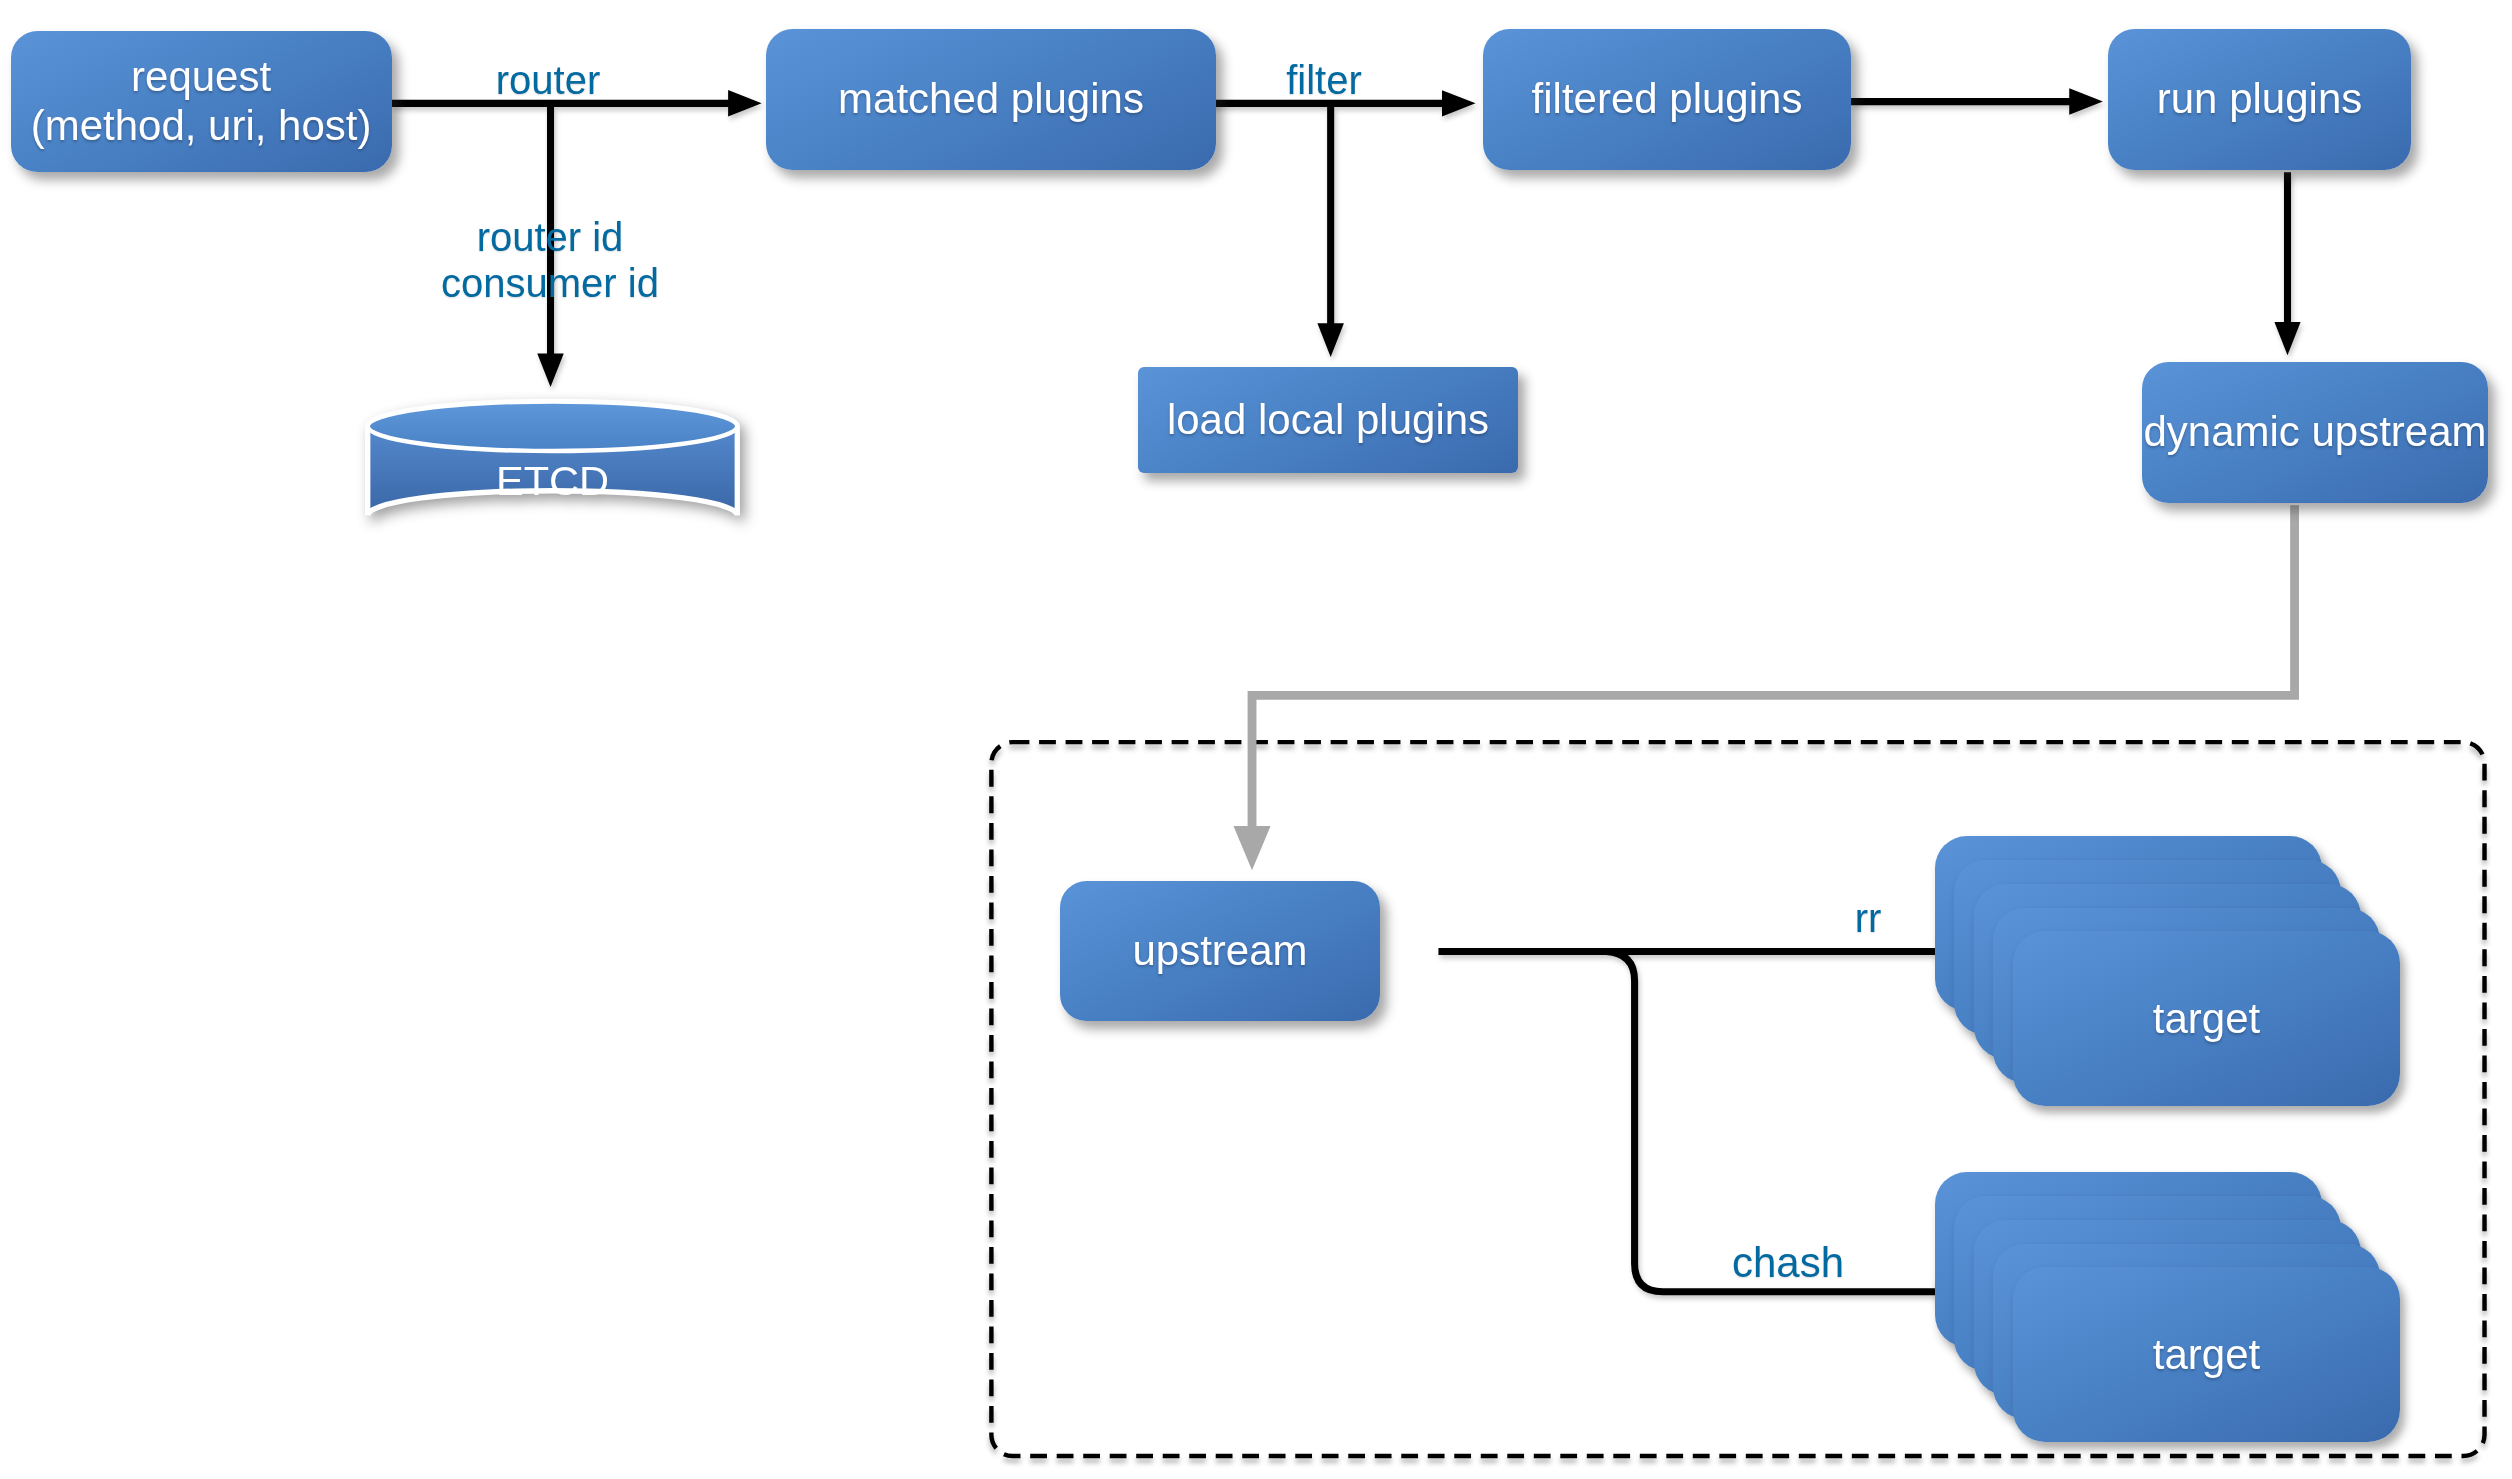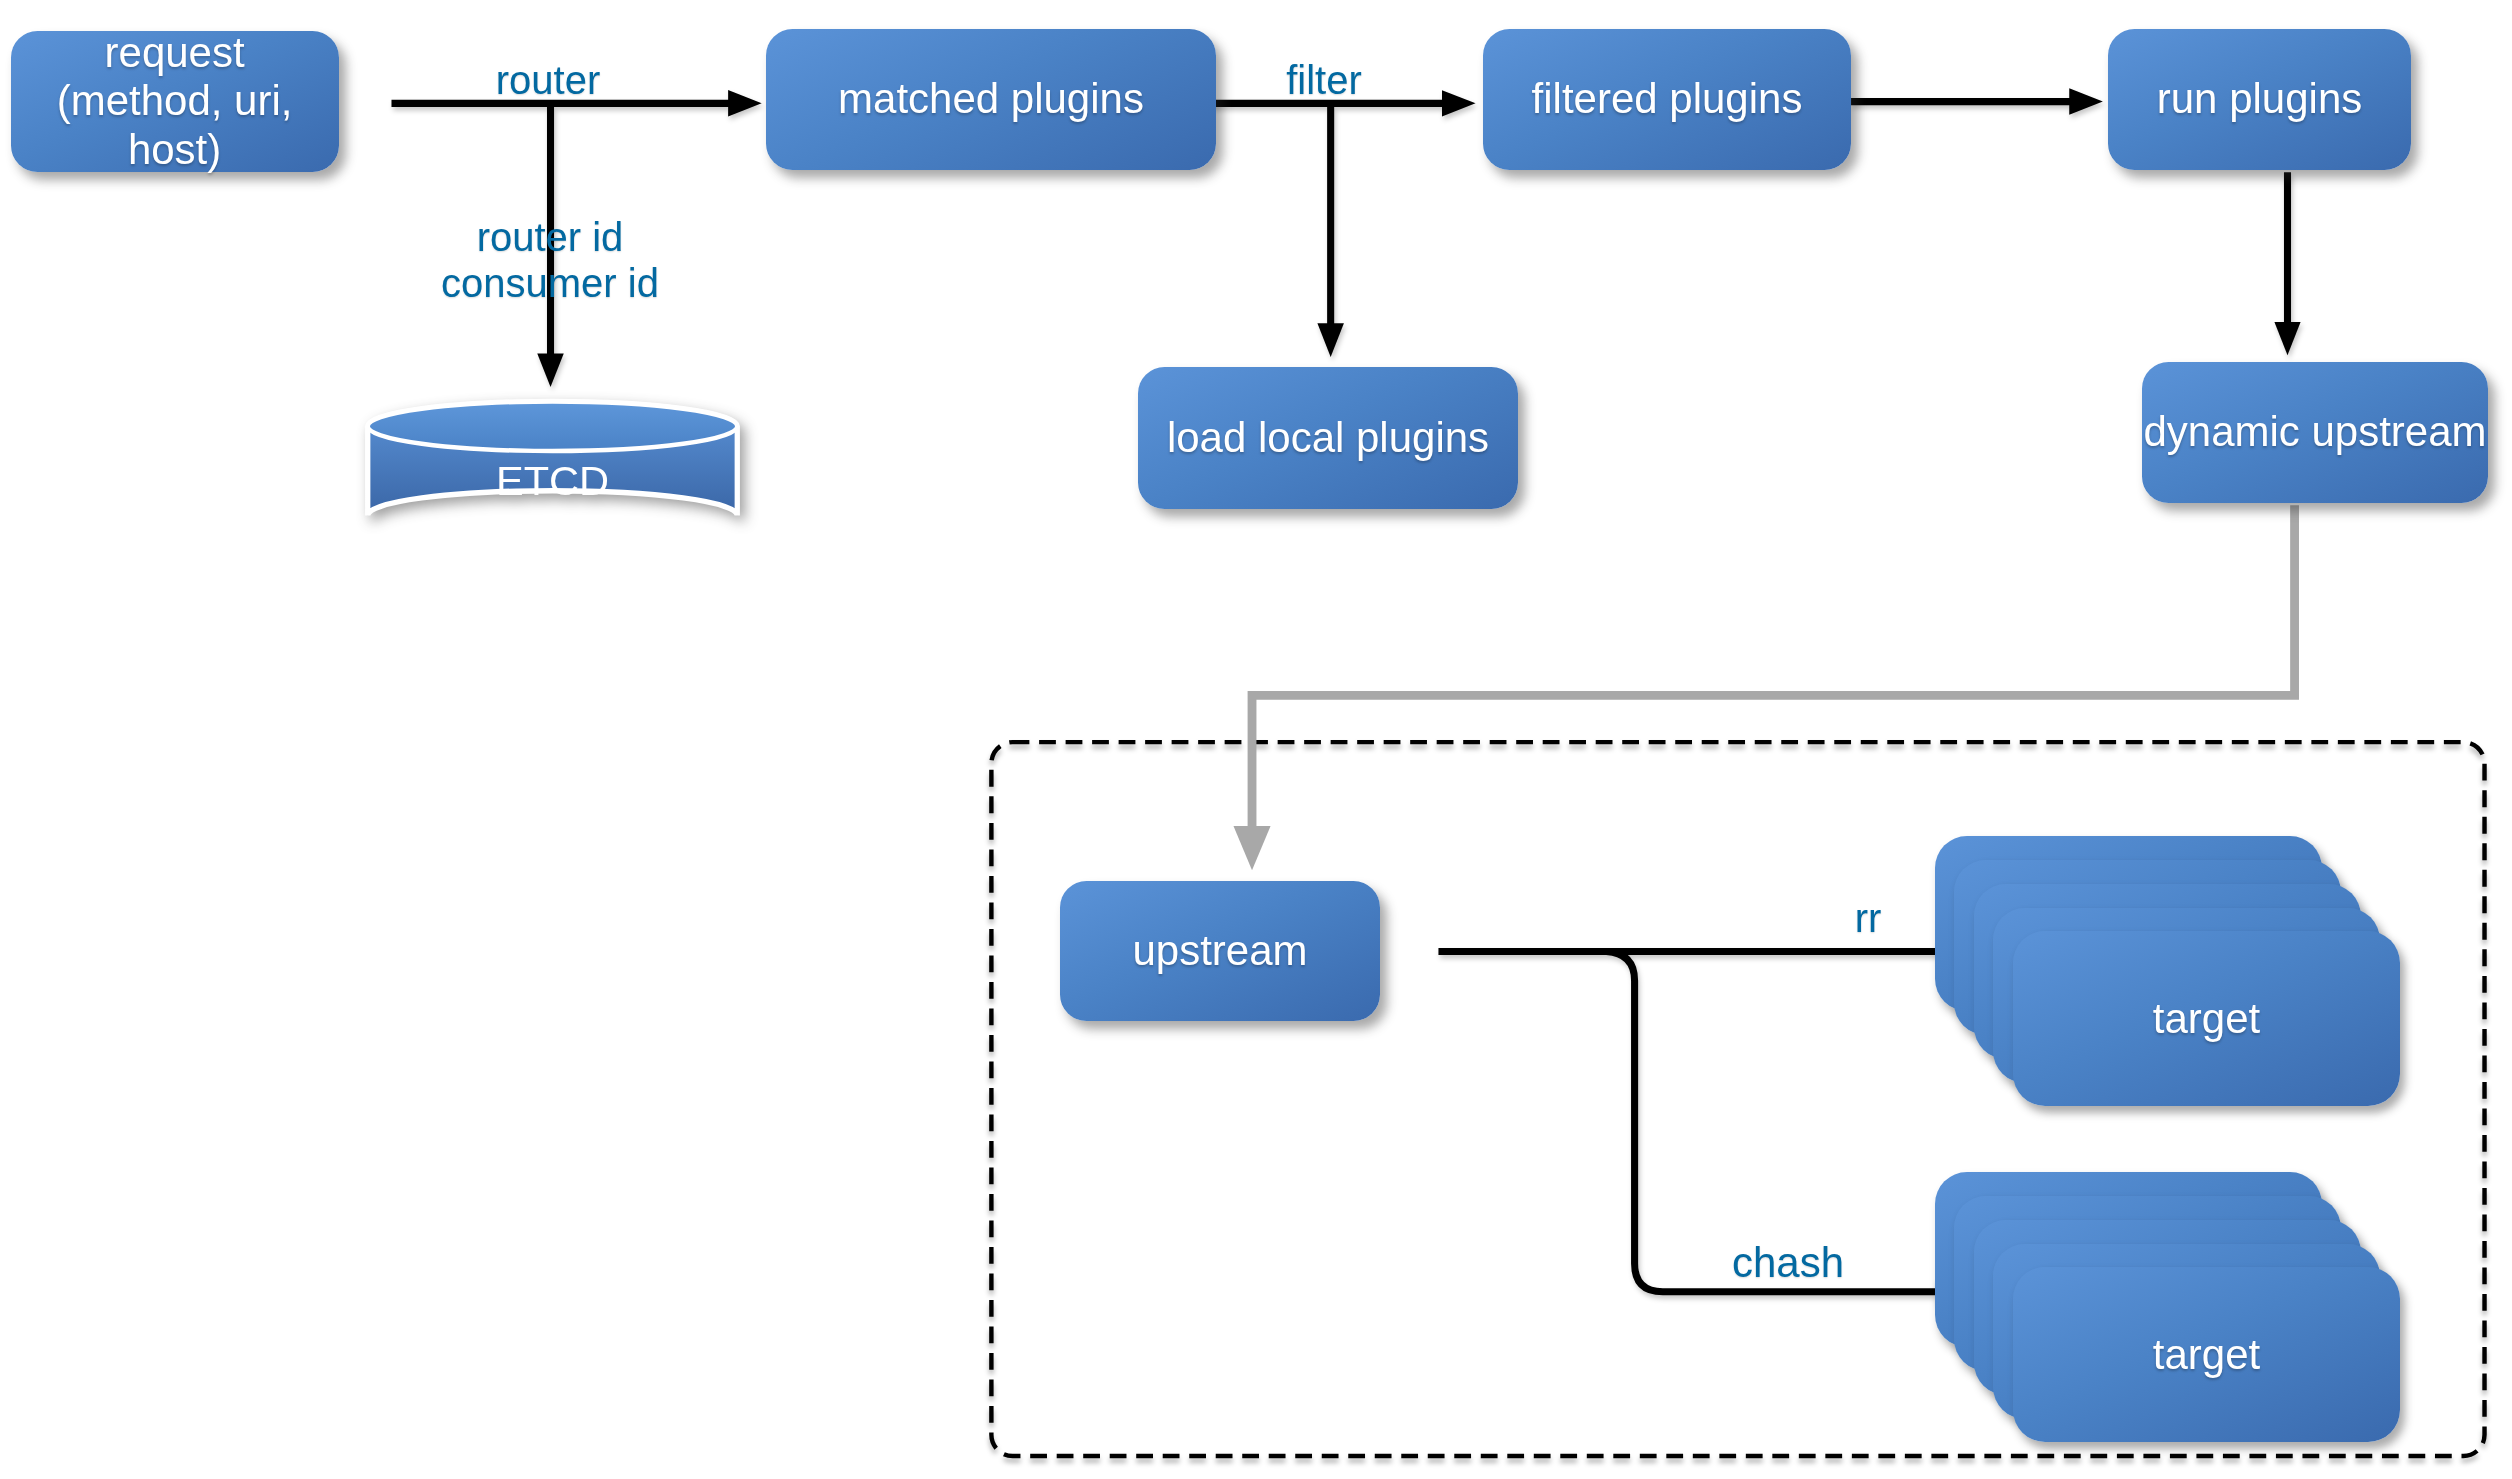--- a/index.html
+++ b/index.html
@@ -28,25 +28,25 @@
     border-radius: 26.5px;
     box-shadow: 6.2px 8px 10.6px rgba(40,40,40,0.40);
     display: flex; align-items: center; justify-content: center;
     color: #ffffff;
     font-size: 42px;
     text-align: center;
     line-height: 1.15;
     z-index: 2;
     text-shadow: 0 1.8px 2.7px rgba(0,0,0,0.25);
   }
-  .node-request        { left: 10.6px;   top: 31px;   width: 328px; height: 141px; font-size: 42px; }
+  .node-request        { left: 10.6px;   top: 31px;   width: 381px; height: 141px; font-size: 42px; }
   .node-matched        { left: 766px;  top: 29px;   width: 450px; height: 141px; }
   .node-filtered       { left: 1483px; top: 29px;   width: 368px; height: 141px; }
   .node-run            { left: 2108px; top: 29px;   width: 303px; height: 141px; }
-  .node-load-local     { left: 1138px; top: 367px;  width: 380px; height: 142px; }
+  .node-load-local     { left: 1138px; top: 367px;  width: 380px; height: 106px; border-radius: 6px; }
   .node-dynamic        { left: 2118px; top: 362px;  width: 346px; height: 141px; margin-left: 24px; }
   .node-upstream       { left: 1060px; top: 881px;  width: 320px; height: 140px; }
   
   .cylinder {
     position: absolute; left: 358px; top: 396px;
     width: 389px; height: 155px; z-index: 2;
     filter: drop-shadow(5.3px 6.2px 6.2px rgba(40,40,40,0.45));
   }
   
   #group-box { position: absolute; left: 0; top: 0; width: 2512px; height: 1479px; z-index: 0; }

